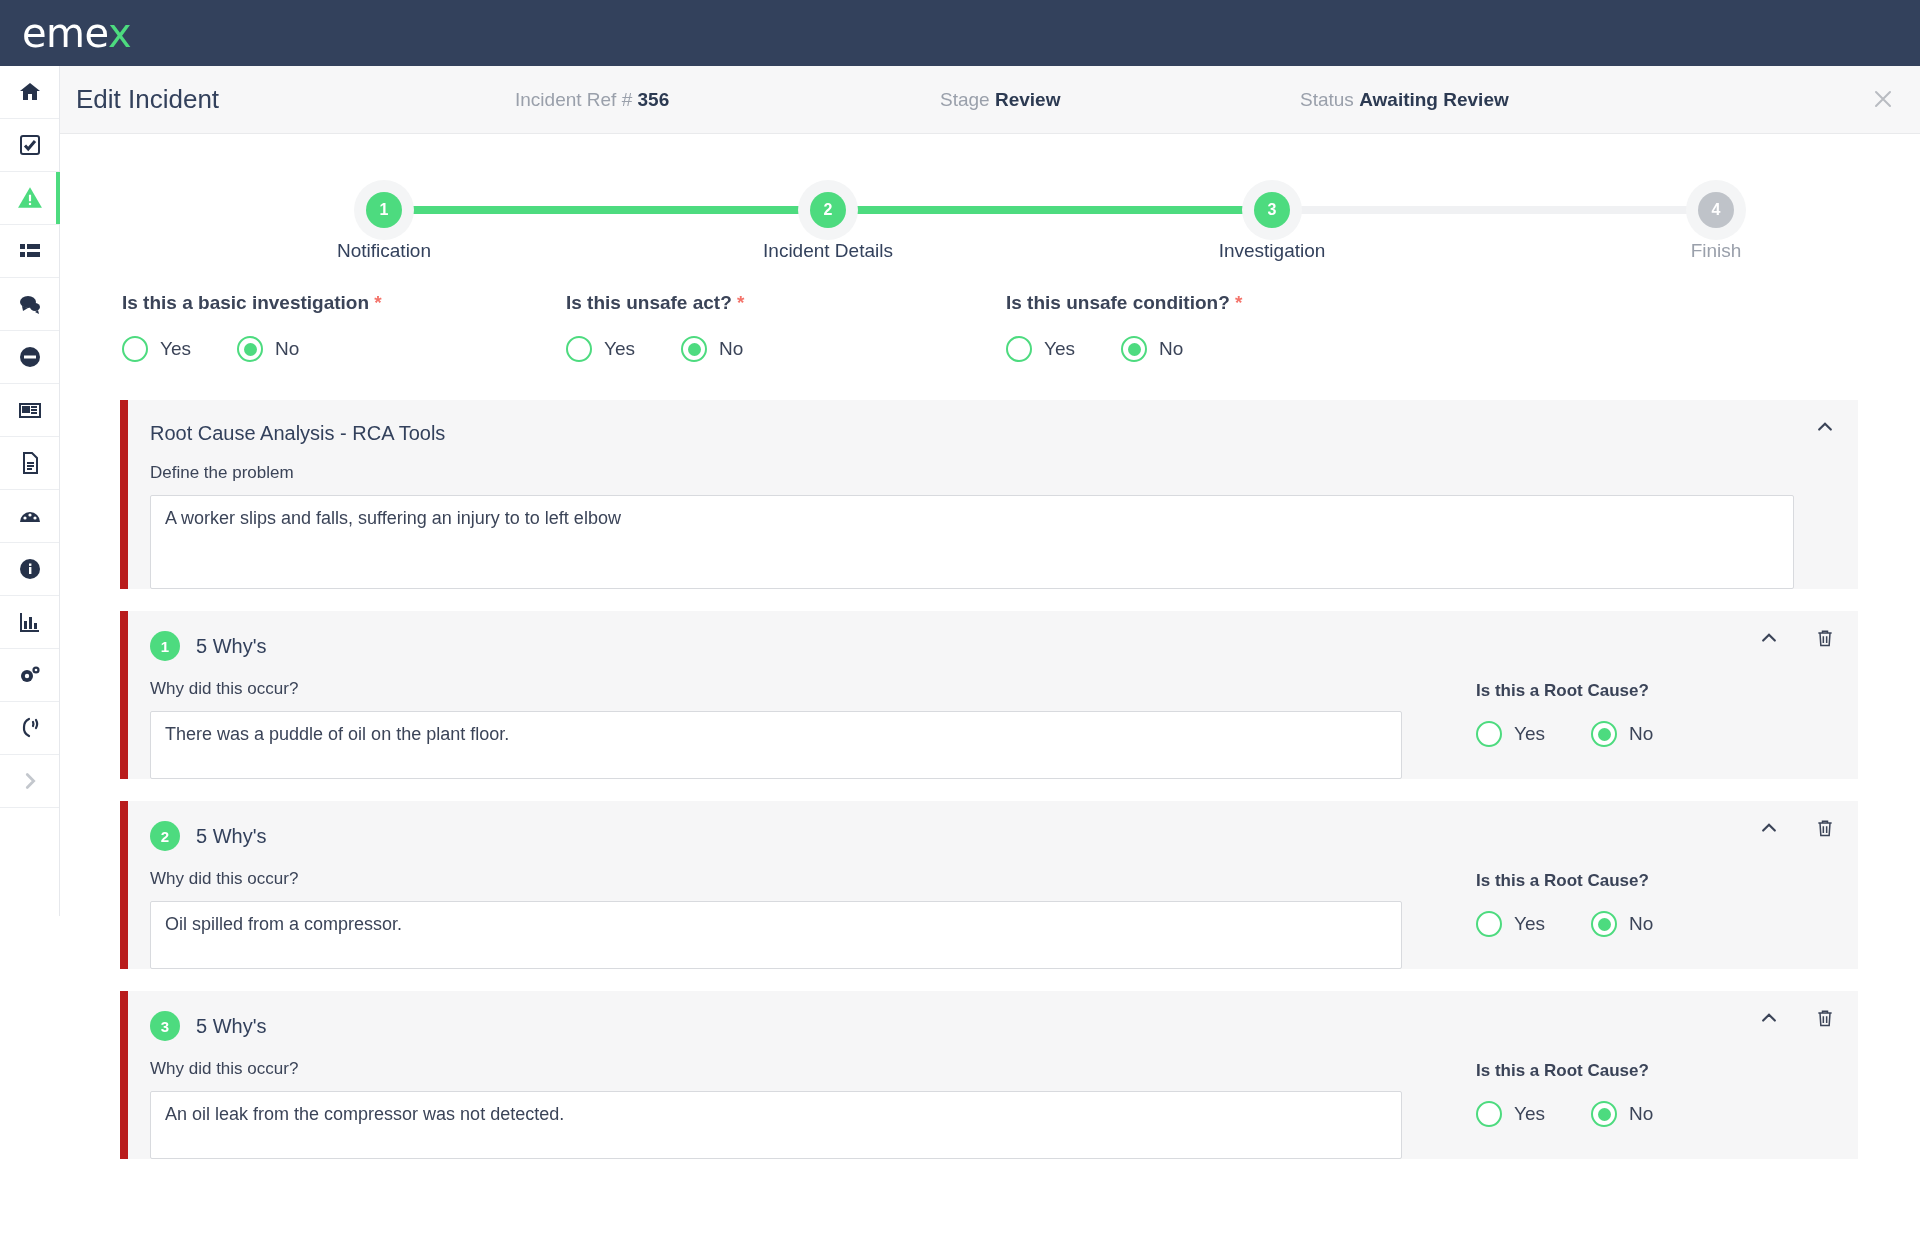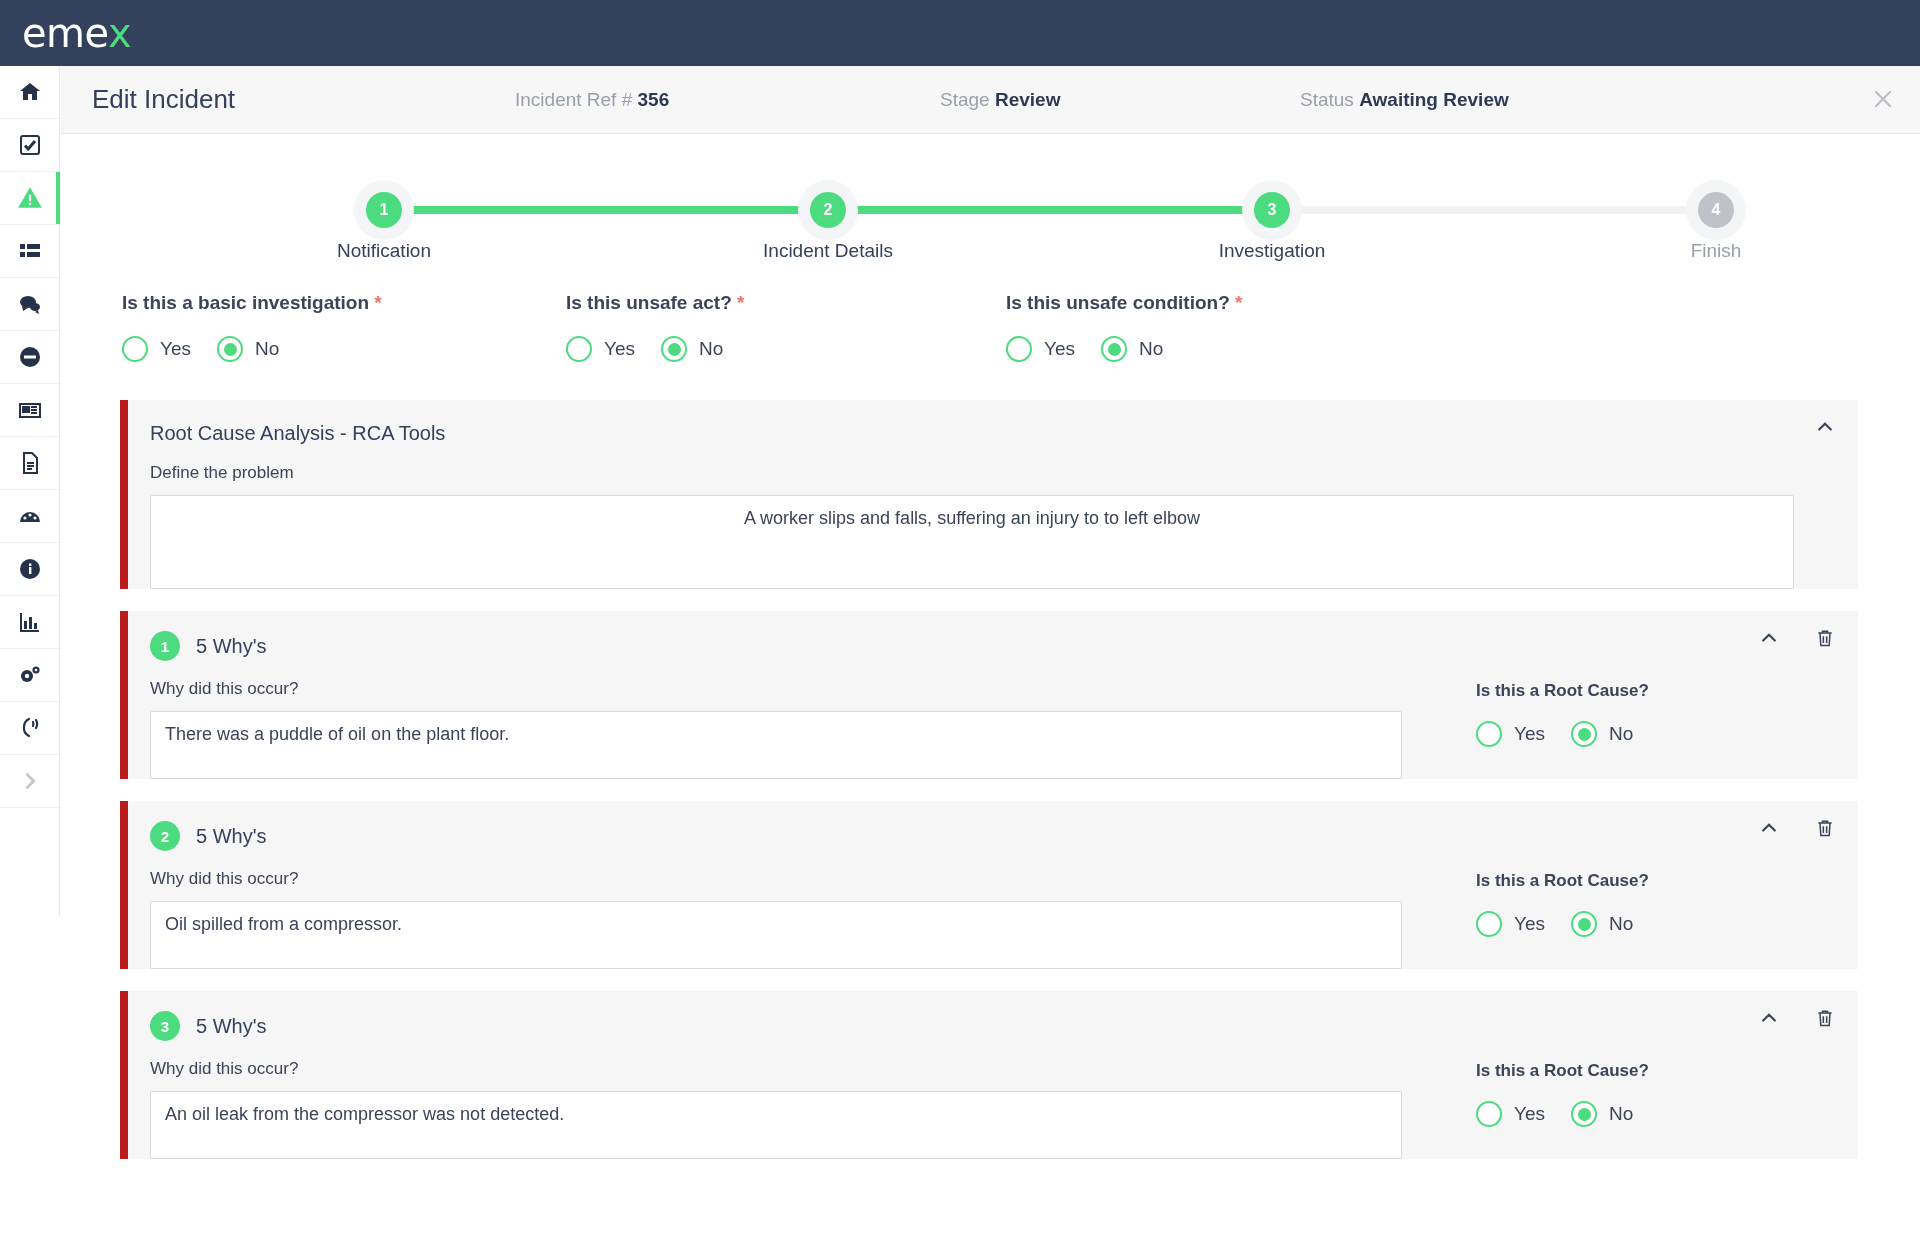--- a/index.html
+++ b/index.html
@@ -52,21 +52,21 @@
   }
 
   
   .pagehead {
     position: absolute; top: 66px; left: 60px;
     width: 1860px; height: 68px;
     background: #f7f7f8;
     border-bottom: 1px solid #e9eaec;
   }
   .pagehead .title {
-    position: absolute; left: 32px; top: 18px;
+    position: absolute; left: 16px; top: 18px;
     font-size: 26px; font-weight: 400; color: #33415c;
   }
   .meta { position: absolute; top: 23px; font-size: 19px; white-space: nowrap; }
   .meta .lbl { color: #9aa0ab; font-weight: 400; }
   .meta .val { color: #2c3a52; font-weight: 700; }
   .m-ref   { left: 455px; }
   .m-stage { left: 880px; }
   .m-stat  { left: 1240px; }
   .closebtn {
     position: absolute; right: 22px; top: 20px;
@@ -120,21 +120,21 @@
   .s2 { left: 668px; }
   .s3 { left: 1112px; }
   .s4 { left: 1556px; }
 
   
   .qrow { position: relative; height: 108px; margin-top: 10px; }
   .qblock { position: absolute; top: 0; }
   .q1 { left: 62px; } .q2 { left: 506px; } .q3 { left: 946px; }
   .qlabel { font-size: 19px; font-weight: 700; color: #3b4458; white-space: nowrap; }
   .req { color: #f4736a; font-size: 19px; }
-  .radios { display: flex; align-items: center; margin-top: 22px; }
+  .radios { display: flex; align-items: center; margin-top: 22px; gap: 20px; }
   .radio { display: flex; align-items: center; margin-right: 26px; cursor: pointer; }
   .dot {
     width: 26px; height: 26px; border-radius: 50%;
     border: 2px solid #4ddb7f; background: #fff;
     display: flex; align-items: center; justify-content: center;
   }
   .dot.on::after {
     content: ""; width: 13px; height: 13px; border-radius: 50%;
     background: #4ddb7f;
   }
@@ -163,21 +163,21 @@
     border: 1px solid #d8dade;
     background: #ffffff;
     border-radius: 2px;
     font-family: "Liberation Sans", sans-serif;
     font-size: 18px;
     color: #3b4458;
     padding: 12px 14px;
     resize: none;
     outline: none;
   }
-  .ta-problem { width: 1644px; height: 94px; text-align: center; }
+  .ta-problem { width: 1644px; height: 94px; }
   .ta-why { width: 1252px; height: 68px; }
 
   .icons { position: absolute; top: 18px; right: 22px; display: flex; gap: 34px; }
   .ibtn { cursor: pointer; width: 22px; height: 22px; display:flex; align-items:center; justify-content:center;}
 
   
   .why-head { display: flex; align-items: center; padding: 20px 0 0 22px; }
   .num {
     width: 30px; height: 30px; border-radius: 50%;
     background: #4ddb7f; color: #fff;

